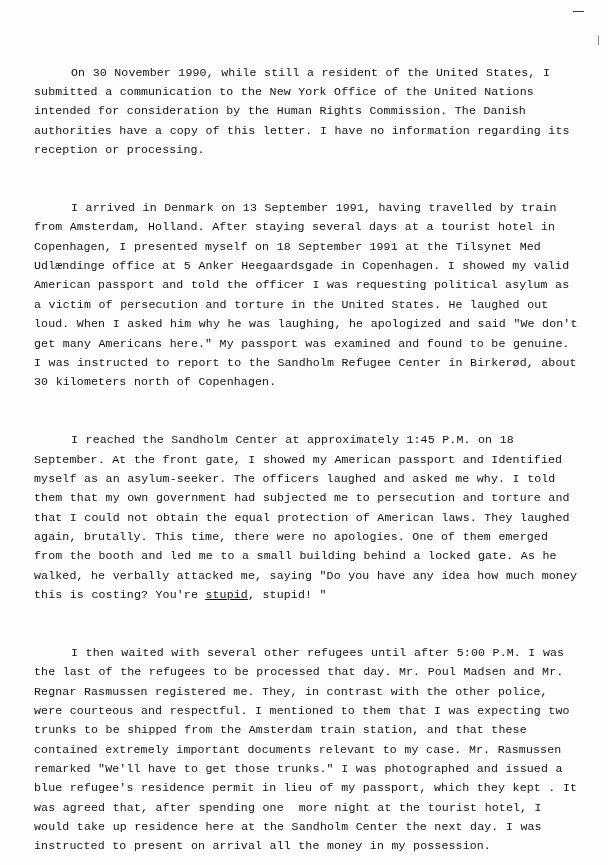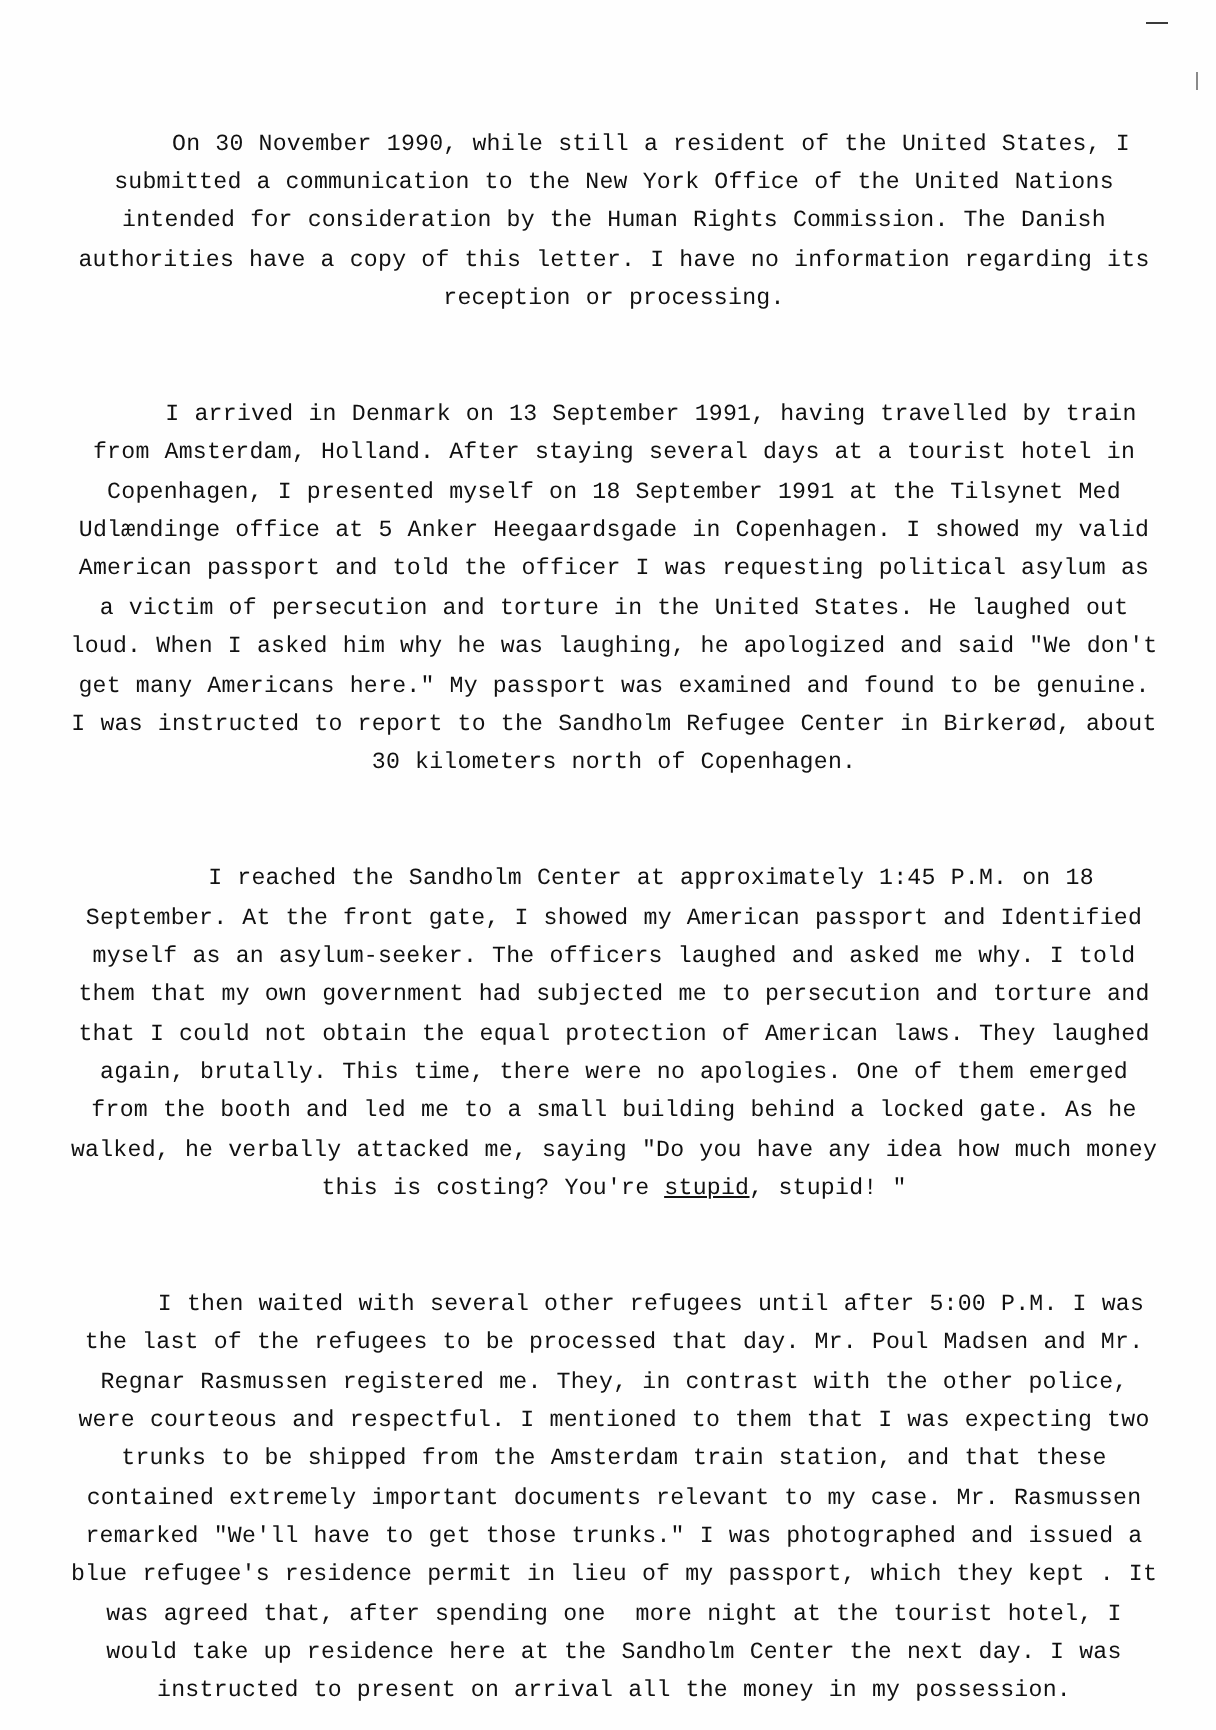--- a/index.html
+++ b/index.html
@@ -45,21 +45,20 @@
     line-height: 19.35px;
     letter-spacing: 0.12px;
     text-align: left;
     white-space: pre-wrap;
     word-spacing: 0.4px;
   }
   .para {
     margin: 0;
     text-indent: 37px;
     white-space: pre-wrap;
-    text-align: center;
   }
   u {
   }
 </style>
 </head>
 <body>
 
 <div class="page">
 
   <div class="margin-tick"></div>

